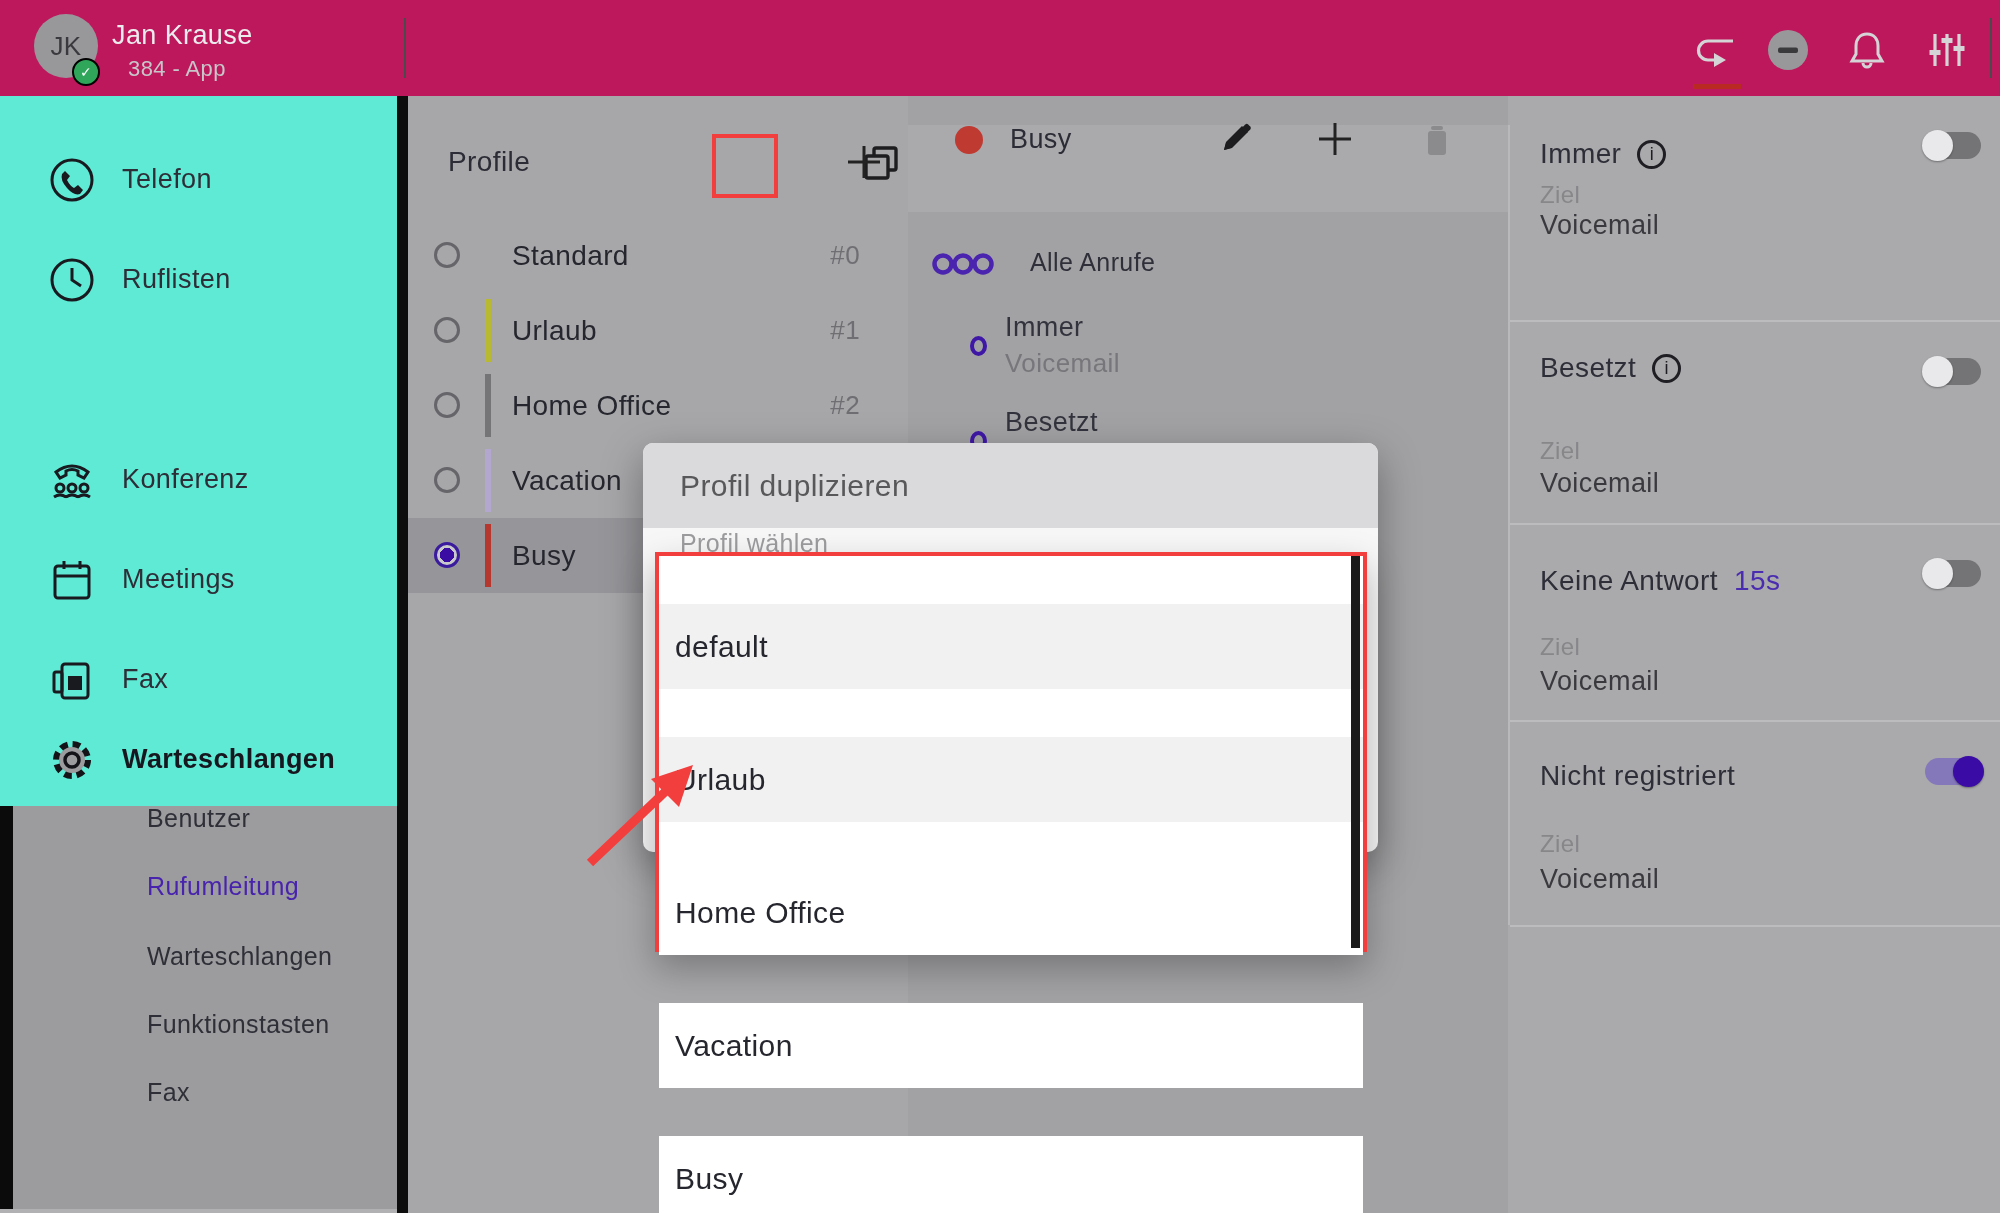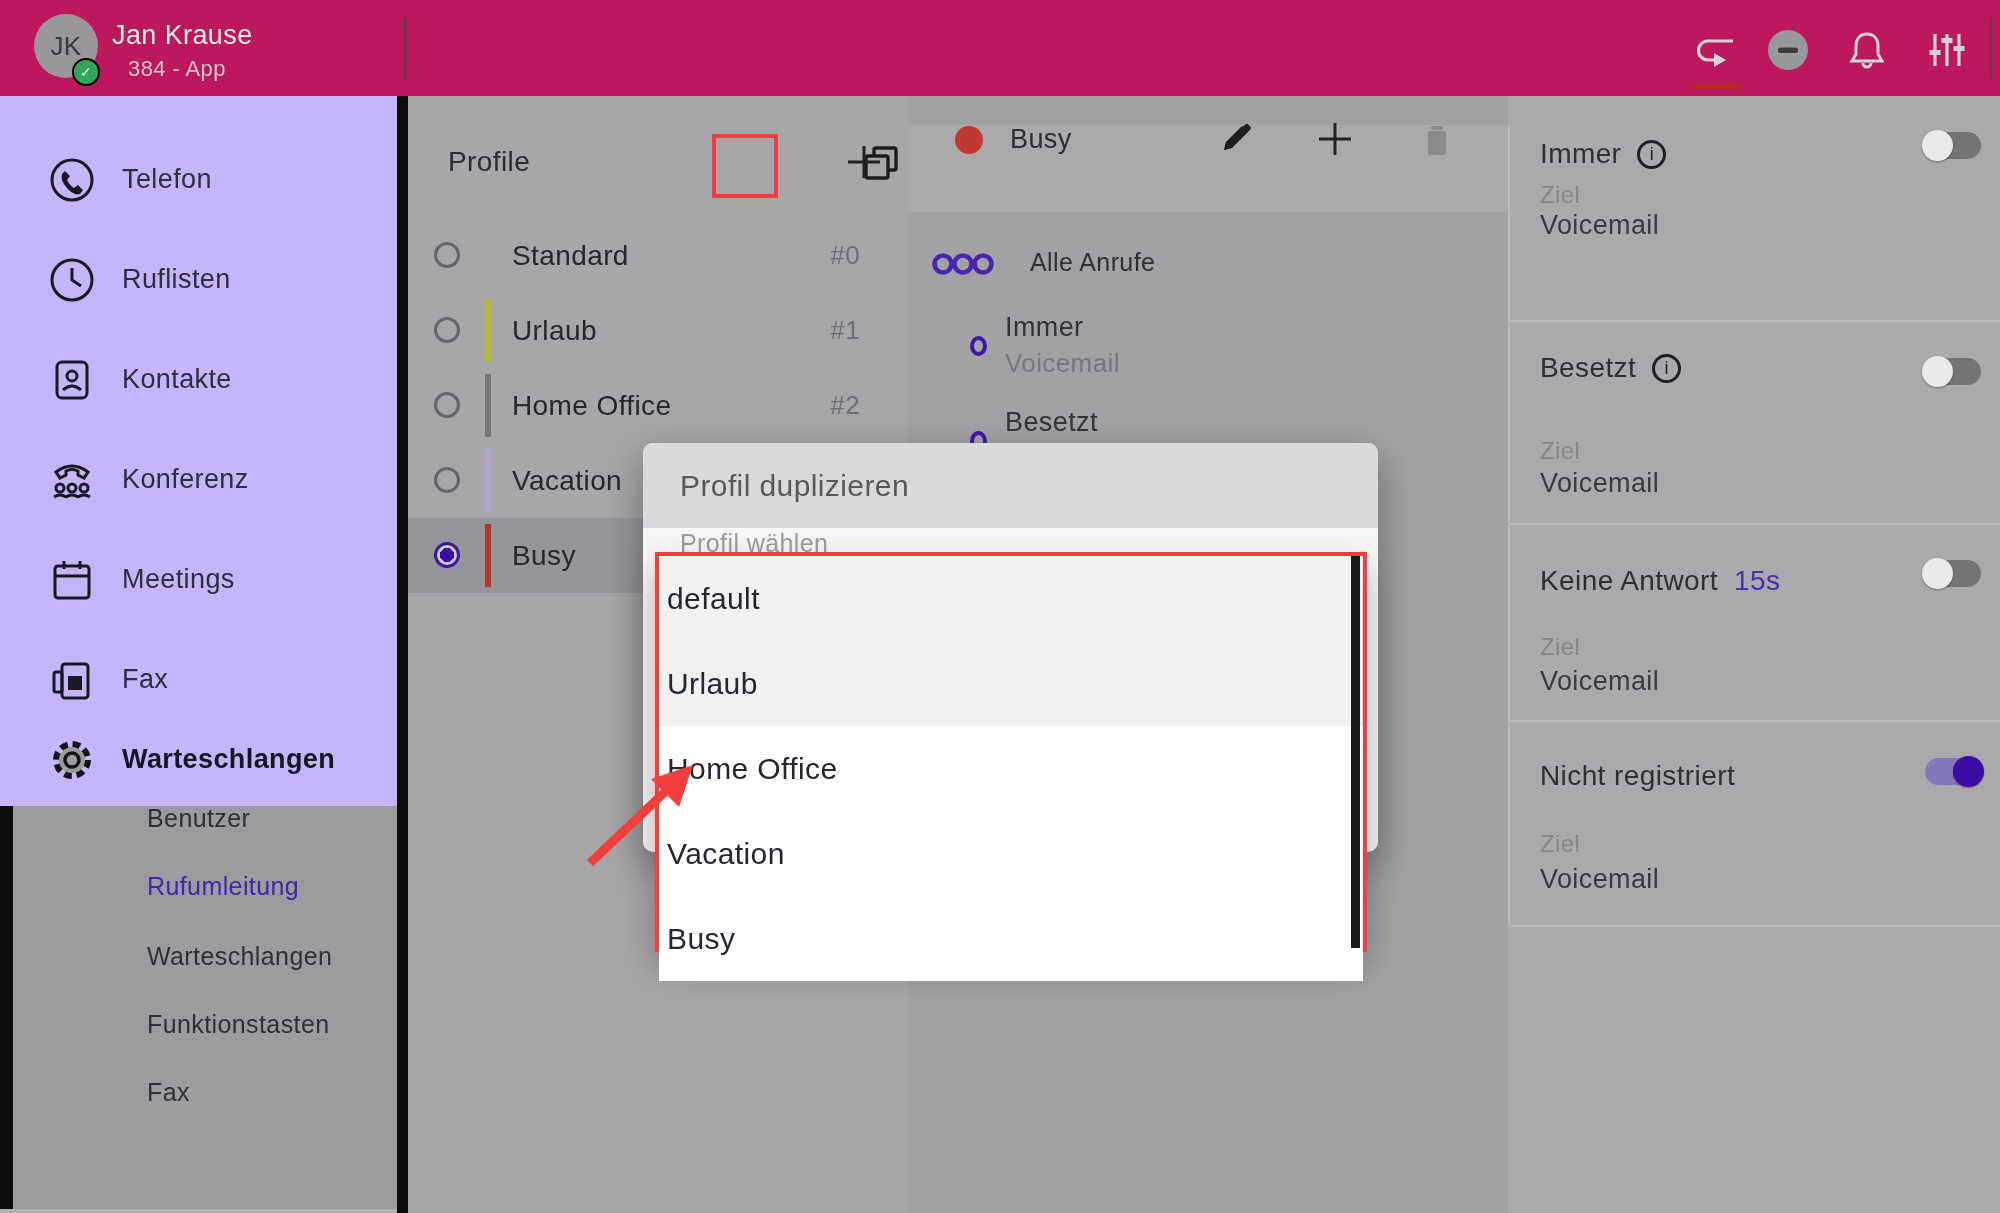--- a/index.html
+++ b/index.html
@@ -14,21 +14,21 @@
     background:#98989b;color:#3a3a3e;font-size:26px;display:flex;align-items:center;justify-content:center;}
   .avatar-badge{position:absolute;left:72px;top:58px;width:24px;height:24px;border-radius:50%;
     background:#2fa65a;border:2px solid #020202;color:#fff;font-size:14px;display:flex;align-items:center;justify-content:center;}
   .tb-name{position:absolute;left:112px;top:20px;font-size:27px;color:#ececee;}
   .tb-sub{position:absolute;left:128px;top:56px;font-size:22px;color:#c7c7ca;}
   .tb-div{position:absolute;top:18px;width:2px;height:60px;background:#4a4a4d;}
   .tb-ic{position:absolute;top:28px;width:44px;height:44px;color:#d4d4d6;}
   .fwd-underline{position:absolute;left:1693px;top:84px;width:48px;height:5px;background:#b92a22;}
 
   
-  .sidebar{position:absolute;left:0;top:96px;width:397px;height:1117px;background:#c4b5fd;}
+  .sidebar{position:absolute;left:0;top:96px;width:397px;height:1117px;background:#5eead4;}
   .side-rail{position:absolute;left:397px;top:96px;width:11px;height:1117px;background:#0d0d0d;z-index:4;}
   .nav-item{position:absolute;left:0;width:397px;height:80px;}
   .nav-ic{position:absolute;left:48px;top:0;width:48px;height:48px;color:#191920;}
   .nav-label{position:absolute;left:122px;top:8px;font-size:27px;color:#2e2e38;}
   .settings-block{position:absolute;left:0;top:710px;width:397px;height:403px;background:#9c9c9f;}
   .settings-bar{position:absolute;left:0;top:710px;width:13px;height:403px;background:#0b0b0b;}
   .sub-item{position:absolute;left:147px;font-size:25px;color:#2f2f38;}
   .sub-item.active{color:#4823ad;font-weight:normal;}
   .side-footer{position:absolute;left:0;top:1113px;width:397px;height:100px;background:#b1b1b4;}
 
@@ -74,21 +74,21 @@
 
   
   .modal{position:absolute;left:643px;top:443px;width:735px;height:409px;background:#f7f7f8;border-radius:10px;
     box-shadow:0 14px 40px rgba(0,0,0,.35);z-index:50;}
   .modal-head{position:absolute;left:0;top:0;width:735px;height:85px;background:#dadadc;border-radius:10px 10px 0 0;}
   .modal-title{position:absolute;left:37px;top:26px;font-size:30px;color:#58585b;}
   .modal-label{position:absolute;left:37px;top:86px;font-size:25px;color:#9c9c9f;}
 
   .dropdown{position:absolute;left:655px;top:552px;width:704px;height:392px;border:4px solid #f23f3d;
     background:#fff;z-index:60;box-shadow:0 16px 34px rgba(0,0,0,.28);}
-  .opt{position:relative;height:85px;line-height:85px;padding-left:8px;font-size:30px;color:#26262f;background:#fff;}
+  .opt{position:relative;height:85px;line-height:85px;padding-left:16px;font-size:30px;color:#26262f;background:#fff;margin-top:48px;}
   .opt.gray{background:#f1f1f2;}
   .dd-scroll{position:absolute;right:3px;top:0px;width:9px;height:392px;background:#1a1a1a;}
 
   
   .redbox-dup{position:absolute;left:712px;top:134px;width:66px;height:64px;border:4px solid #f23f3d;box-sizing:border-box;z-index:20;}
   .arrow-svg{position:absolute;left:555px;top:735px;z-index:70;}
 </style>
 </head>
 <body>
 
@@ -155,30 +155,20 @@
     <div class="nav-item" style="top:160px;">
       <span class="nav-ic">
         <svg width="48" height="48" viewBox="0 0 48 48">
             <circle cx="24" cy="24" r="20" fill="none" stroke="#191920" stroke-width="3"></circle>
             <path d="M24 12 v12 l9 6" fill="none" stroke="#191920" stroke-width="3"></path>
           </svg>
       </span>
       <span class="nav-label">Ruflisten</span>
     </div>
 
-    <div class="nav-item" style="top:260px;">
-      <span class="nav-ic">
-        <svg width="48" height="48" viewBox="0 0 48 48">
-            <rect x="9" y="6" width="30" height="36" rx="5" fill="none" stroke="#191920" stroke-width="3"></rect>
-            <circle cx="24" cy="20" r="5" fill="none" stroke="#191920" stroke-width="3"></circle>
-            <path d="M15 34 q9 -8 18 0" fill="none" stroke="#191920" stroke-width="3"></path>
-          </svg>
-      </span>
-      <span class="nav-label">Kontakte</span>
-    </div>
 
     <div class="nav-item" style="top:460px;">
       <span class="nav-ic">
         <svg width="48" height="48" viewBox="0 0 48 48" fill="none" stroke="#191920" stroke-width="3">
             <rect x="7" y="10" width="34" height="32" rx="3"></rect>
             <line x1="7" y1="20" x2="41" y2="20"></line>
             <line x1="16" y1="5" x2="16" y2="13"></line>
             <line x1="32" y1="5" x2="32" y2="13"></line>
           </svg>
       </span>

